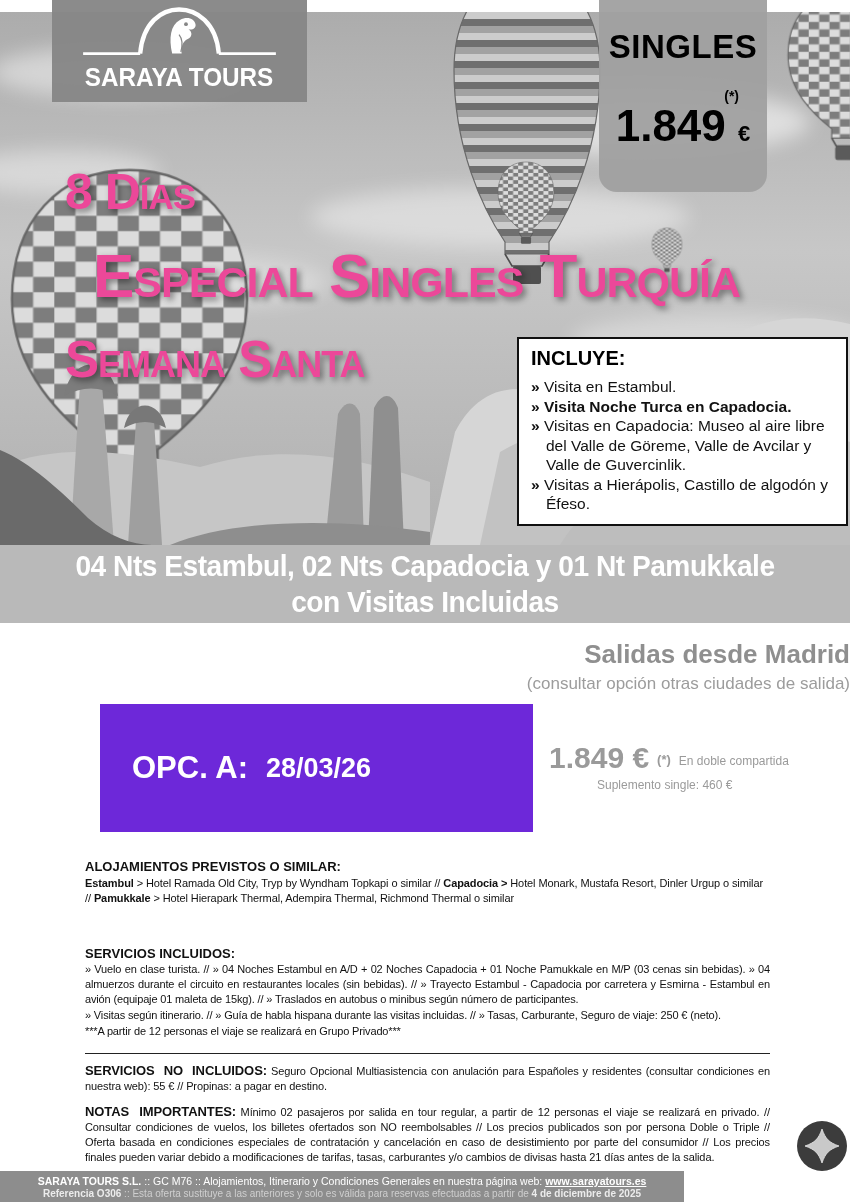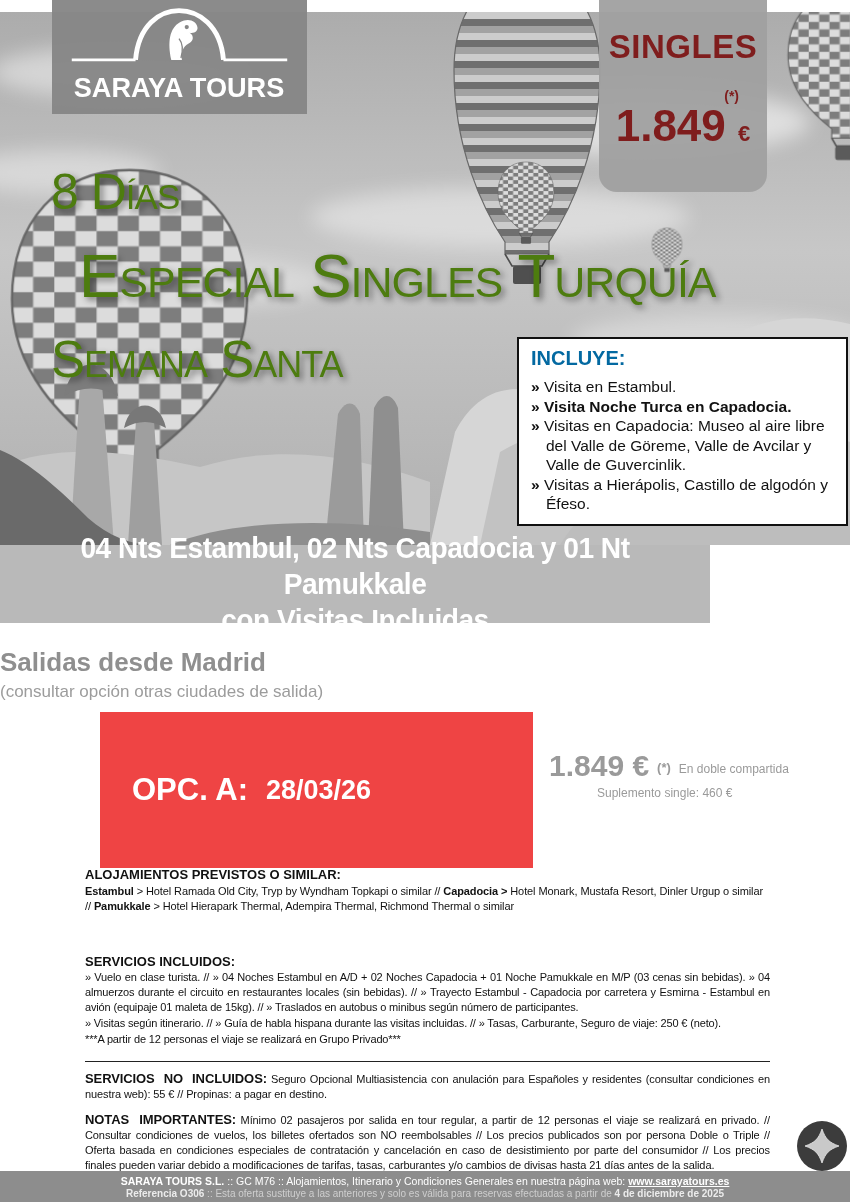--- a/index.html
+++ b/index.html
@@ -4,62 +4,62 @@
 <style>
   * { margin:0; padding:0; box-sizing:border-box; }
   html,body { background:#ffffff; }
   body { font-family:"Liberation Sans", sans-serif; }
   .page { position:relative; width:850px; height:1202px; margin:0 auto; background:#fff; overflow:hidden; }
 
   
   .hero { position:relative; width:850px; height:545px; background:#fff; }
   .hero-photo { position:absolute; left:0; top:12px; width:850px; height:533px; display:block; }
 
-  .logo-box { position:absolute; left:52px; top:0; width:255px; height:114px;
+  .logo-box { position:absolute; left:52px; top:0; width:255px; height:102px;
               background:rgba(134,134,134,0.96); }
   .logo-box svg { display:block; width:100%; height:100%; }
 
   .price-badge { position:absolute; left:599px; top:0; width:168px; height:192px;
                  background:rgba(160,160,160,0.95); border-radius:0 0 18px 18px;
-                 color:#7f1d1d; text-align:center; }
+                 color:#000000; text-align:center; }
   .badge-label { font-size:33px; font-weight:700; letter-spacing:0.5px; margin-top:28px; }
   .badge-note  { font-size:14px; font-weight:700; text-align:right; padding-right:28px; margin-top:22px; }
   .badge-price { font-size:44px; font-weight:700; line-height:40px; margin-top:2px; }
   .badge-cur   { font-size:22px; font-weight:700; }
 
-  .hero-title { position:absolute; left:51px; top:150px; color:#4d7c0f;
-                font-variant:small-caps; font-weight:400; text-shadow:3px 3px 6px rgba(0,0,0,0.45);
+  .hero-title { position:absolute; left:65px; top:150px; color:#ec4899;
+                font-variant:small-caps; font-weight:700; text-shadow:3px 3px 6px rgba(0,0,0,0.45);
                 line-height:84px; letter-spacing:-1px; }
   .ht-1 { font-size:50px; }
   .ht-2 { font-size:62px;padding-left:28px; }
   .ht-3 { font-size:51px; }
   .ht-4 { font-size:51px; }
 
   .incluye-box { position:absolute; left:517px; top:337px; width:331px; min-height:176px;
                  background:#fff; border:2px solid #111; padding:8px 10px 10px 12px; }
-  .incluye-heading { font-size:20px; font-weight:700; color:#0369a1; margin-bottom:7px; }
+  .incluye-heading { font-size:20px; font-weight:700; color:#000000; margin-bottom:7px; }
   .inc-item { font-size:15.5px; line-height:19.5px; color:#111;
               padding-left:15px; text-indent:-15px; }
   .inc-marker { font-weight:700; }
   .seg-b { font-weight:700; }
 
   
-  .banner { width:710px; height:78px; background:#b9b9b9; color:#fff; text-align:center;
+  .banner { width:850px; height:78px; background:#b9b9b9; color:#fff; text-align:center;
             display:flex; flex-direction:column; justify-content:center; }
   .banner div { font-size:29px; font-weight:700; letter-spacing:-0.5px; line-height:36px;
                 transform:scaleX(0.97); }
 
   
-  .departures { text-align:left; padding-top:24px; }
+  .departures { text-align:right; padding-top:16px; }
   .dep-title { font-size:26px; font-weight:700; color:#8f8f8f; }
   .dep-sub   { font-size:17px; color:#9c9c9c; margin-top:4px; }
 
   
   .option-row { display:flex; margin:10px 0 0 100px; height:128px; }
-  .opc-box { width:433px; height:156px; background:#ef4444; color:#fff;
+  .opc-box { width:433px; height:128px; background:#6d28d9; color:#fff;
              display:flex; align-items:center; padding-left:32px; }
   .opc-label { font-size:31px; font-weight:700; }
   .opc-date  { font-size:27px; font-weight:700; margin-left:18px; }
   .price-block { margin-left:16px; padding-top:40px; color:#9a9a9a; }
   .price-row { display:flex; align-items:flex-start; }
   .pr-price { font-size:30px; font-weight:700; line-height:28px; }
   .pr-mark  { font-size:13px; font-weight:700; margin:8px 0 0 8px; }
   .pr-note  { font-size:12px; margin:10px 0 0 8px; }
   .pr-supp  { font-size:12px; margin:6px 0 0 48px; }
 
@@ -70,21 +70,21 @@
   .accommodations { margin-top:27px; }
   .accommodations .sec-body { margin-top:2px; }
   .services { margin-top:40px; }
   .svc-line { font-size:11px; line-height:15px; letter-spacing:-0.15px; text-align:justify; margin-top:1px; }
   .rule { border:none; border-top:1.5px solid #222; margin:14px 0 0 0; }
   .para { margin-top:9px; font-size:11px; line-height:15px; letter-spacing:-0.1px; text-align:justify; }
   .para-head { font-size:13px; font-weight:700; white-space:pre-wrap; }
   .notes { margin-top:10px; }
 
   
-  .footer { position:absolute; left:0; bottom:0; width:850px; height:31px; background:#8d8d8d;
+  .footer { position:absolute; left:0; bottom:0; width:684px; height:31px; background:#8d8d8d;
             color:#fff; text-align:center; padding-top:4px; }
   .footer-line1 { font-size:10.5px; color:#ffffff; }
   .footer-line1 .seg-b { font-weight:700; }
   .footer-link { color:#ffffff; font-weight:700; text-decoration:underline; cursor:pointer; }
   .footer-line2 { font-size:10px; color:#cfcfcf; margin-top:1px; }
   .footer-line2 .seg-b { font-weight:700; color:#ececec; }
 
   
   .corner-badge { position:absolute; left:796px; top:1120px; width:52px; height:52px; cursor:pointer; }
 </style>

